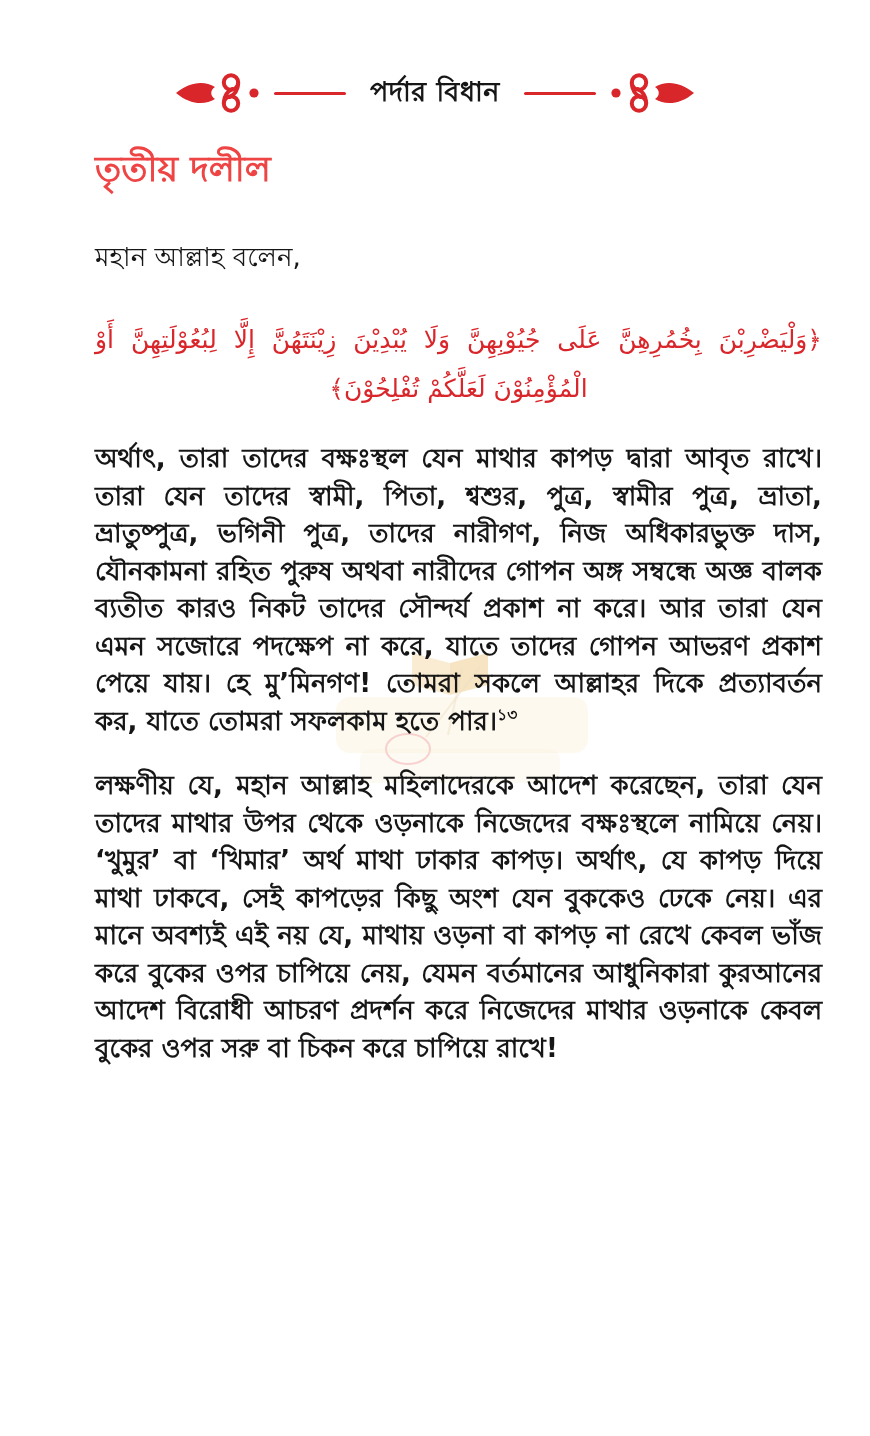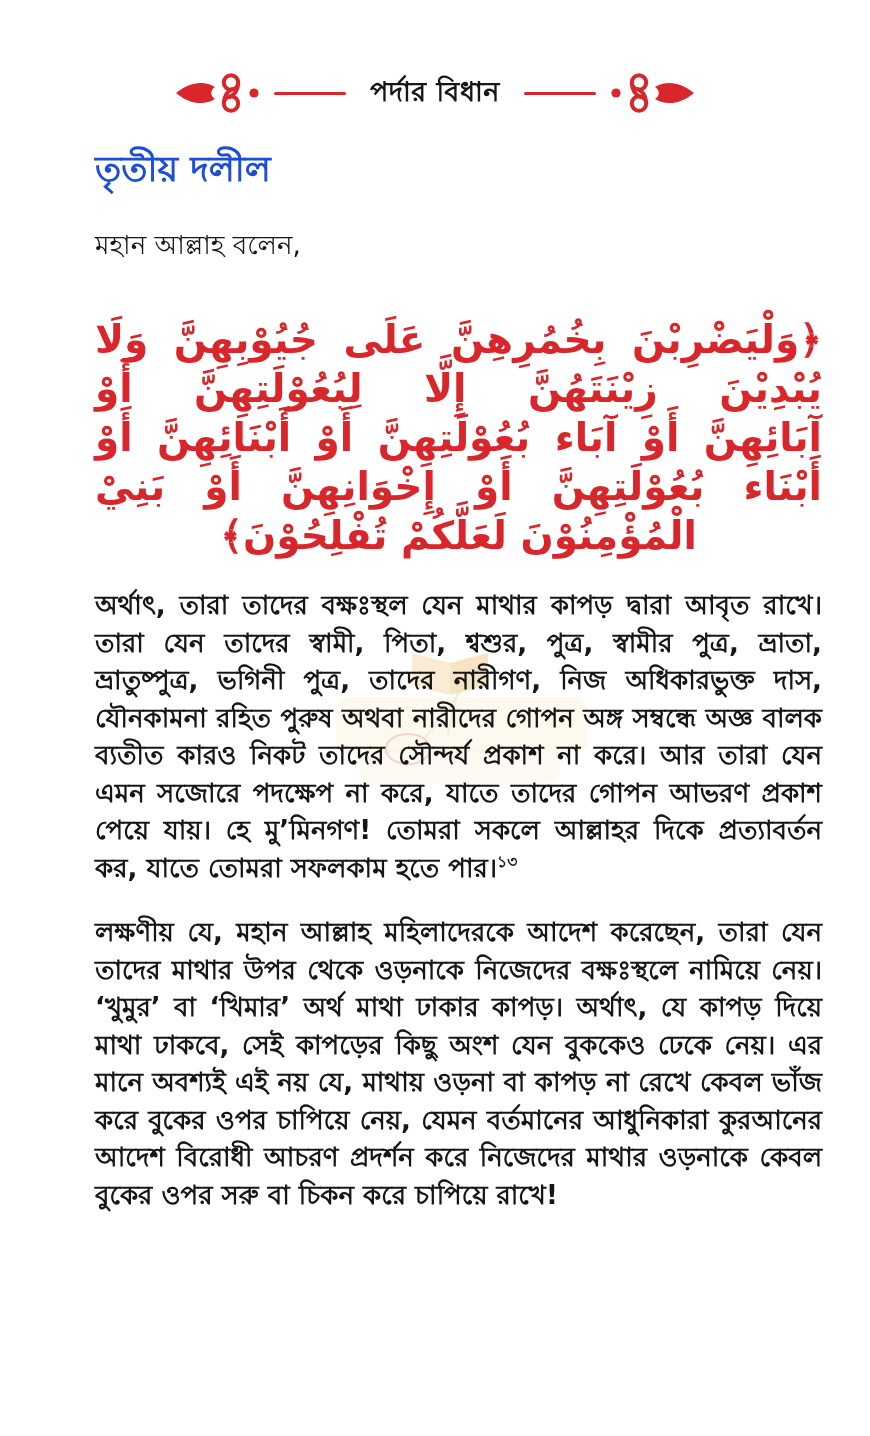--- a/index.html
+++ b/index.html
@@ -37,35 +37,35 @@
   .ornament svg { display: block; }
   .ornament.flip svg { transform: scaleX(-1); }
 
   
   .content { padding: 0 48px 0 95px; }
 
   .section-heading {
     margin-top: 26px;
     font-size: 35px;
     font-weight: bold;
-    color: #1d4ed8;
+    color: #ef4444;
   }
 
   .intro-line {
-    margin-top: 24px;
+    margin-top: 36px;
     font-size: 26px;
   }
 
   .verse {
-    margin-top: 46px;
+    margin-top: 34px;
     direction: rtl;
     color: #d9262b;
-    font-size: 39px;
+    font-size: 25px;
     line-height: 49px;
-    font-weight: bold;
+    font-weight: normal;
   }
   .verse .arabic-line {
     text-align: justify;
     text-align-last: justify;
   }
   .verse .arabic-line.centered {
     text-align: right;
     text-align-last: center;
   }
 
@@ -151,21 +151,20 @@
     </div>
 
     <div class="content">
 
       <h1 class="section-heading">তৃতীয় দলীল</h1>
 
       <p class="intro-line">মহান আল্লাহ বলেন,</p>
 
       <div class="verse">
         <div class="arabic-line">﴿وَلْيَضْرِبْنَ بِخُمُرِهِنَّ عَلَى جُيُوْبِهِنَّ وَلَا يُبْدِيْنَ زِيْنَتَهُنَّ إِلَّا لِبُعُوْلَتِهِنَّ أَوْ</div>
-        <div class="arabic-line">آبَائِهِنَّ أَوْ آبَاء بُعُوْلَتِهِنَّ أَوْ أَبْنَائِهِنَّ أَوْ أَبْنَاء بُعُوْلَتِهِنَّ أَوْ إِخْوَانِهِنَّ أَوْ بَنِيْ</div>
         <div class="arabic-line centered">الْمُؤْمِنُوْنَ لَعَلَّكُمْ تُفْلِحُوْنَ﴾</div>
       </div>
 
       <p class="bn-para"><span>অর্থাৎ, তারা তাদের বক্ষঃস্থল যেন মাথার কাপড় দ্বারা আবৃত রাখে। তারা যেন তাদের স্বামী, পিতা, শ্বশুর, পুত্র, স্বামীর পুত্র, ভ্রাতা, ভ্রাতুষ্পুত্র, ভগিনী পুত্র, তাদের নারীগণ, নিজ অধিকারভুক্ত দাস, যৌনকামনা রহিত পুরুষ অথবা নারীদের গোপন অঙ্গ সম্বন্ধে অজ্ঞ বালক ব্যতীত কারও নিকট তাদের সৌন্দর্য প্রকাশ না করে। আর তারা যেন এমন সজোরে পদক্ষেপ না করে, যাতে তাদের গোপন আভরণ প্রকাশ পেয়ে যায়। হে মু’মিনগণ! তোমরা সকলে আল্লাহর দিকে প্রত্যাবর্তন কর, যাতে তোমরা সফলকাম হতে পার।</span><sup>১৩</sup></p>
 
       <p class="bn-para">লক্ষণীয় যে, মহান আল্লাহ মহিলাদেরকে আদেশ করেছেন, তারা যেন তাদের মাথার উপর থেকে ওড়নাকে নিজেদের বক্ষঃস্থলে নামিয়ে নেয়। ‘খুমুর’ বা ‘খিমার’ অর্থ মাথা ঢাকার কাপড়। অর্থাৎ, যে কাপড় দিয়ে মাথা ঢাকবে, সেই কাপড়ের কিছু অংশ যেন বুককেও ঢেকে নেয়। এর মানে অবশ্যই এই নয় যে, মাথায় ওড়না বা কাপড় না রেখে কেবল ভাঁজ করে বুকের ওপর চাপিয়ে নেয়, যেমন বর্তমানের আধুনিকারা কুরআনের আদেশ বিরোধী আচরণ প্রদর্শন করে নিজেদের মাথার ওড়নাকে কেবল বুকের ওপর সরু বা চিকন করে চাপিয়ে রাখে!</p>
 
     </div>
 
   </div>

